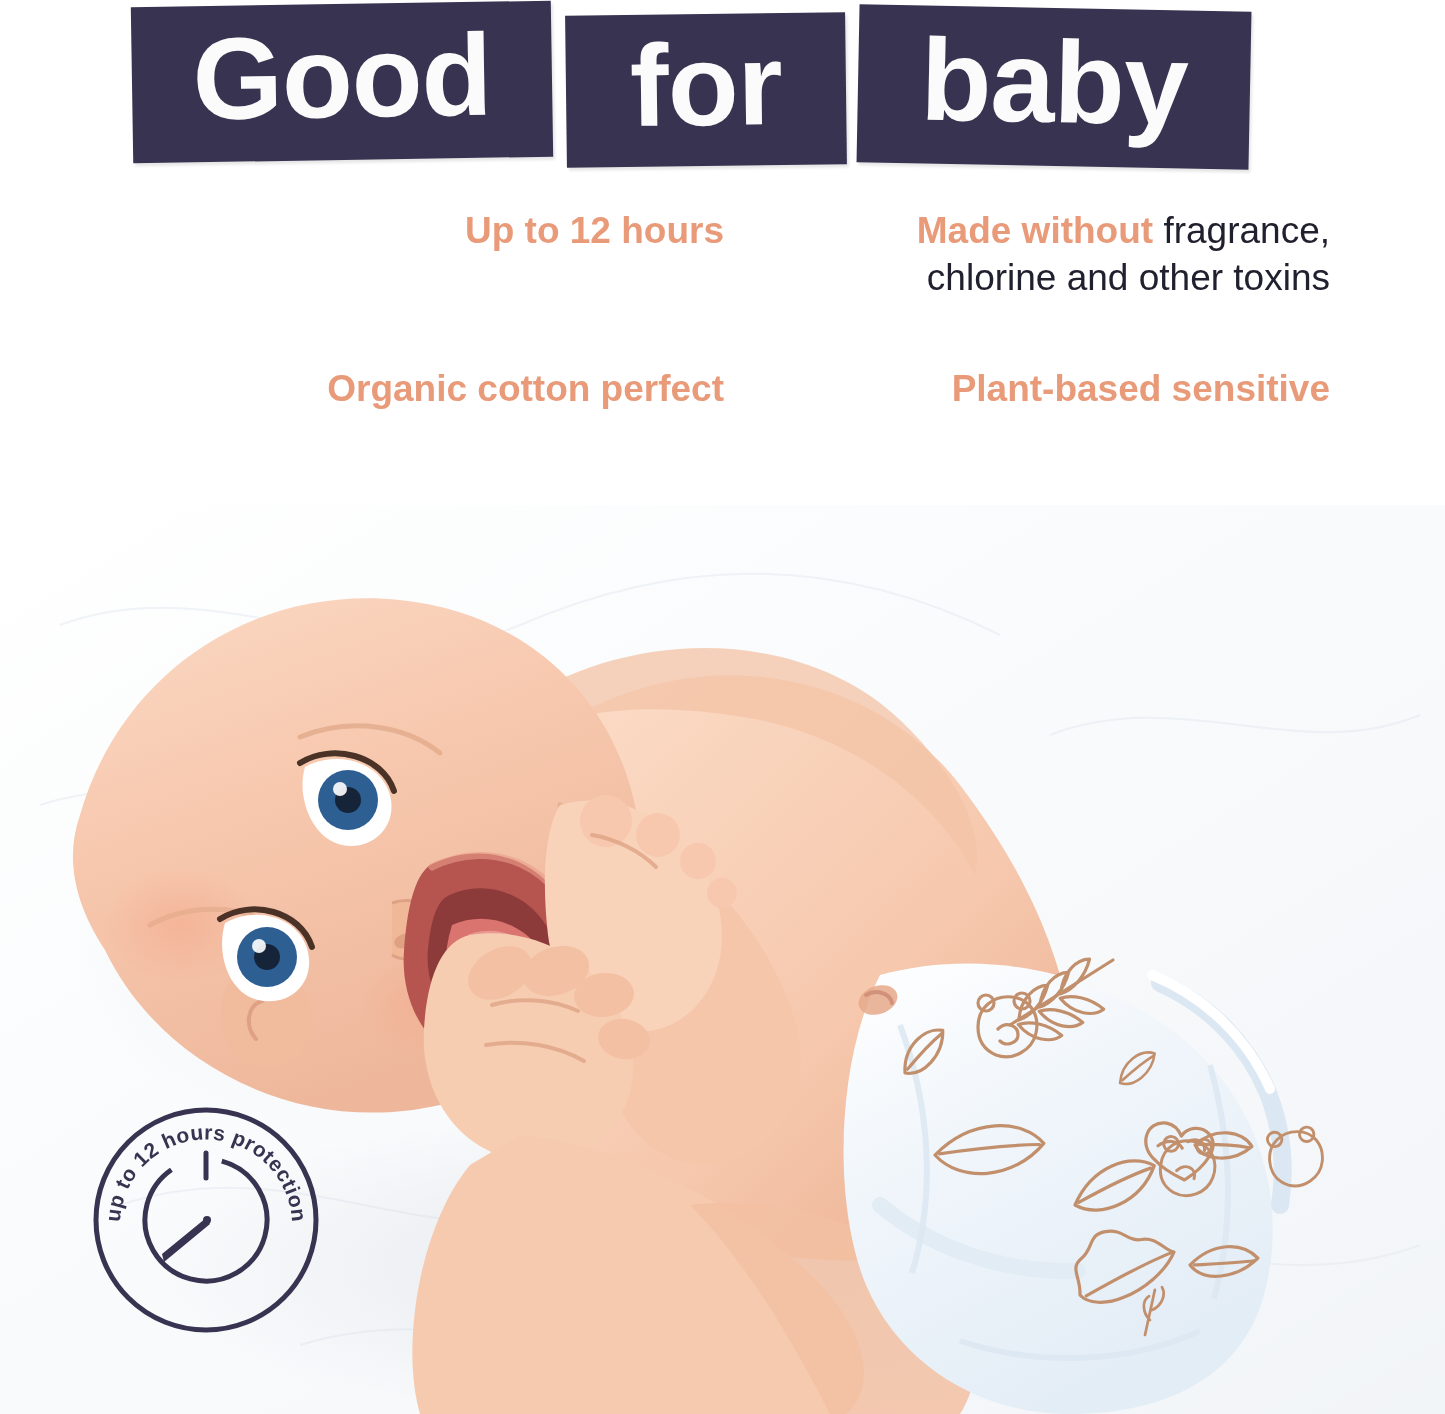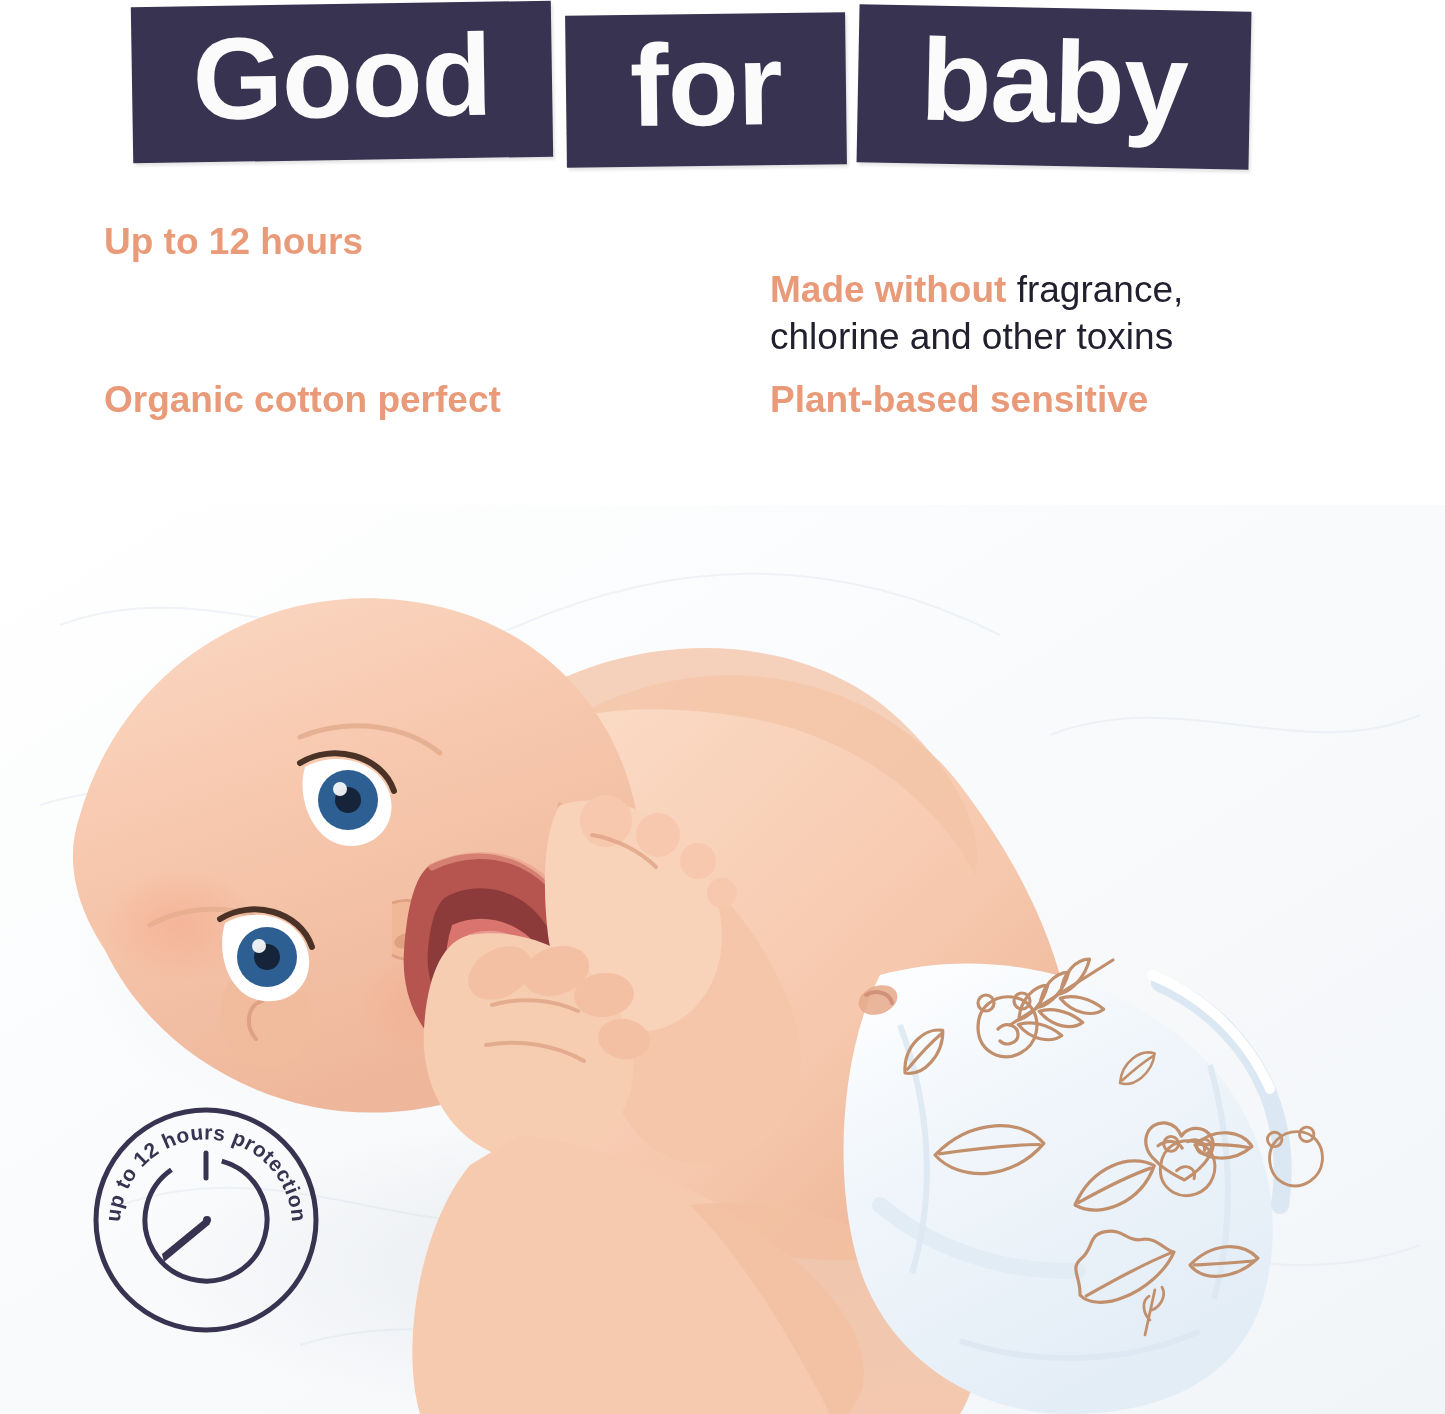--- a/index.html
+++ b/index.html
@@ -65,41 +65,42 @@
     top: 8px;
     width: 392px;
     height: 158px;
     transform: rotate(1.1deg);
   }
 
   
   .features {
     position: absolute;
     left: 0;
-    top: 205px;
+    top: 194px;
     width: 1445px;
     height: 300px;
+    text-align: right;
   }
   .feature {
     position: absolute;
     font-size: 37px;
     line-height: 1.26;
     color: #20202e;
     font-weight: 400;
   }
   .feature .hl {
     color: #e89a79;
     font-weight: 700;
   }
   .feature .rest {
     color: #20202e;
     font-weight: 400;
   }
   .feat-1 { left: 104px; top: 14px;  width: 620px; }
-  .feat-2 { left: 770px; top: 14px;  width: 560px; margin-top: 48px; }
+  .feat-2 { left: 770px; top: 14px;  width: 560px; }
   .feat-3 { left: 104px; top: 172px; width: 620px; }
   .feat-4 { left: 770px; top: 172px; width: 560px; }
 
   
   .photo {
     position: absolute;
     left: 0;
     top: 505px;
     width: 1445px;
     height: 909px;

